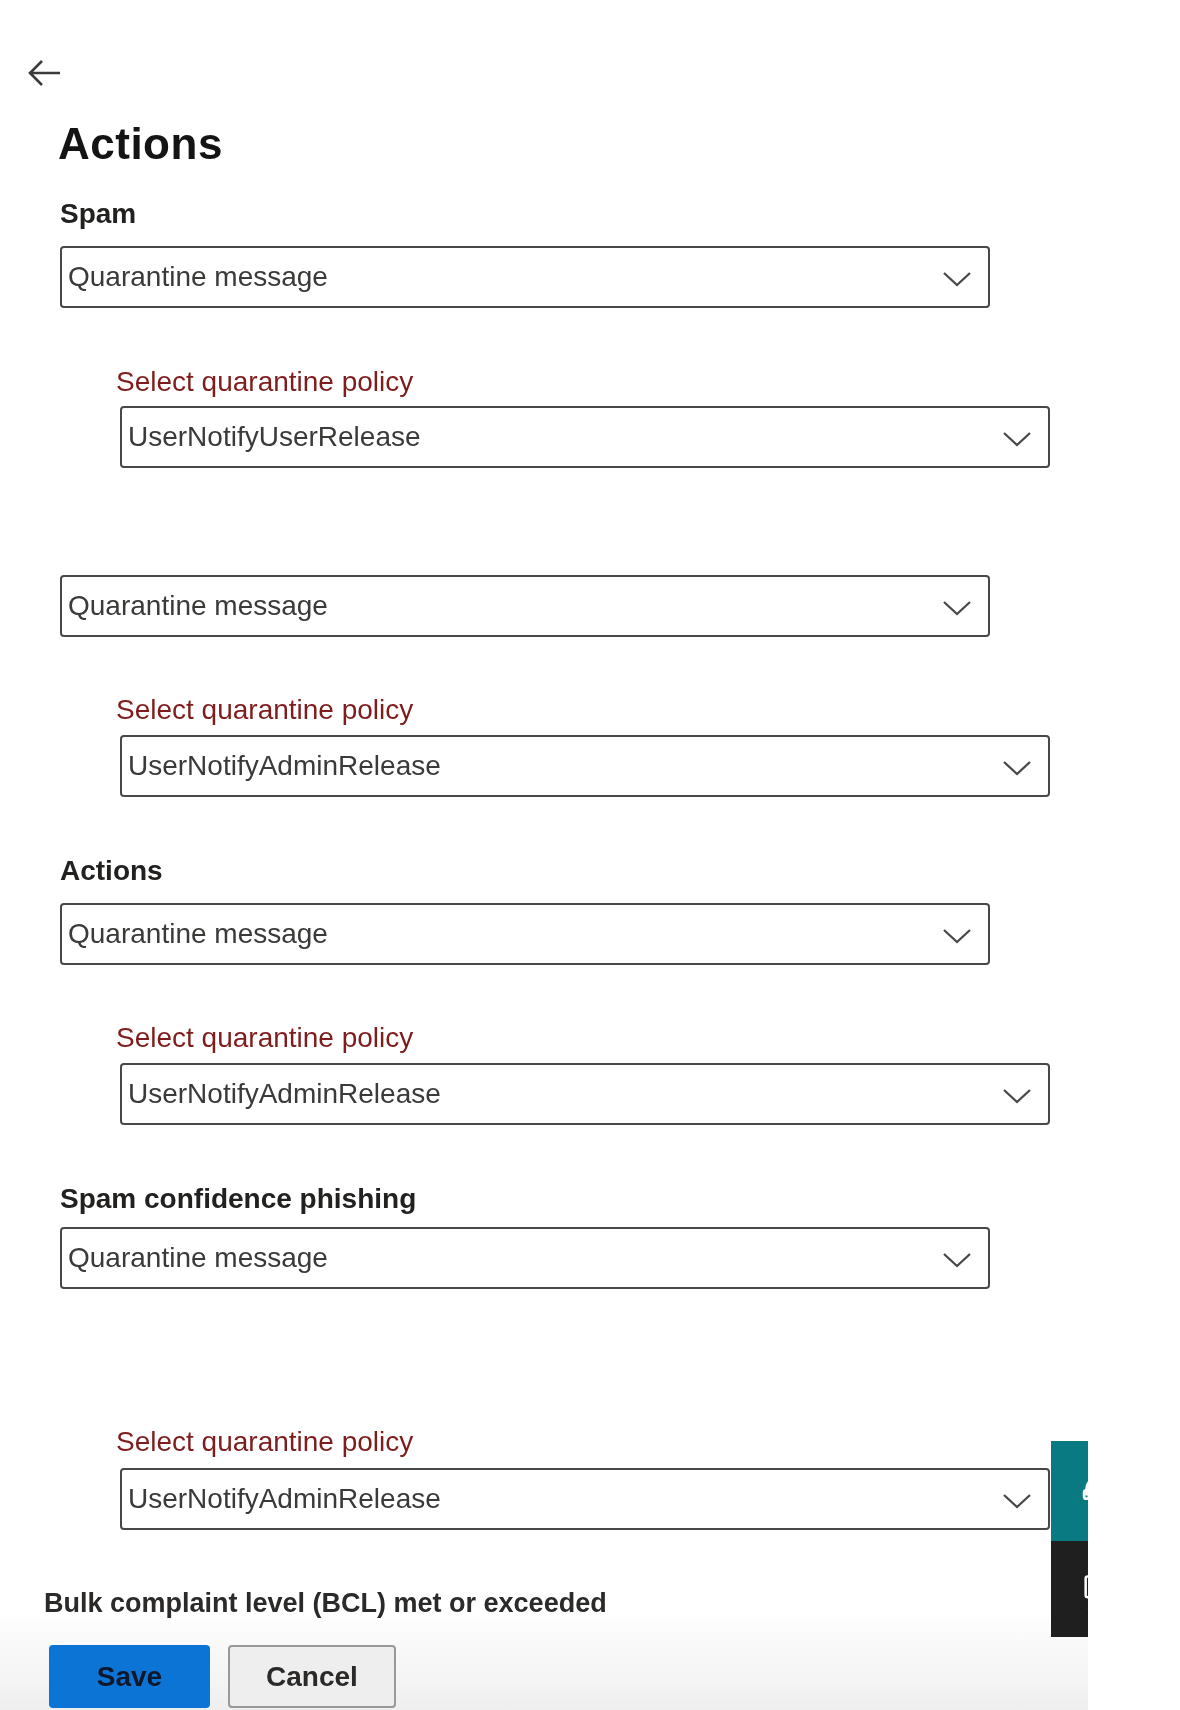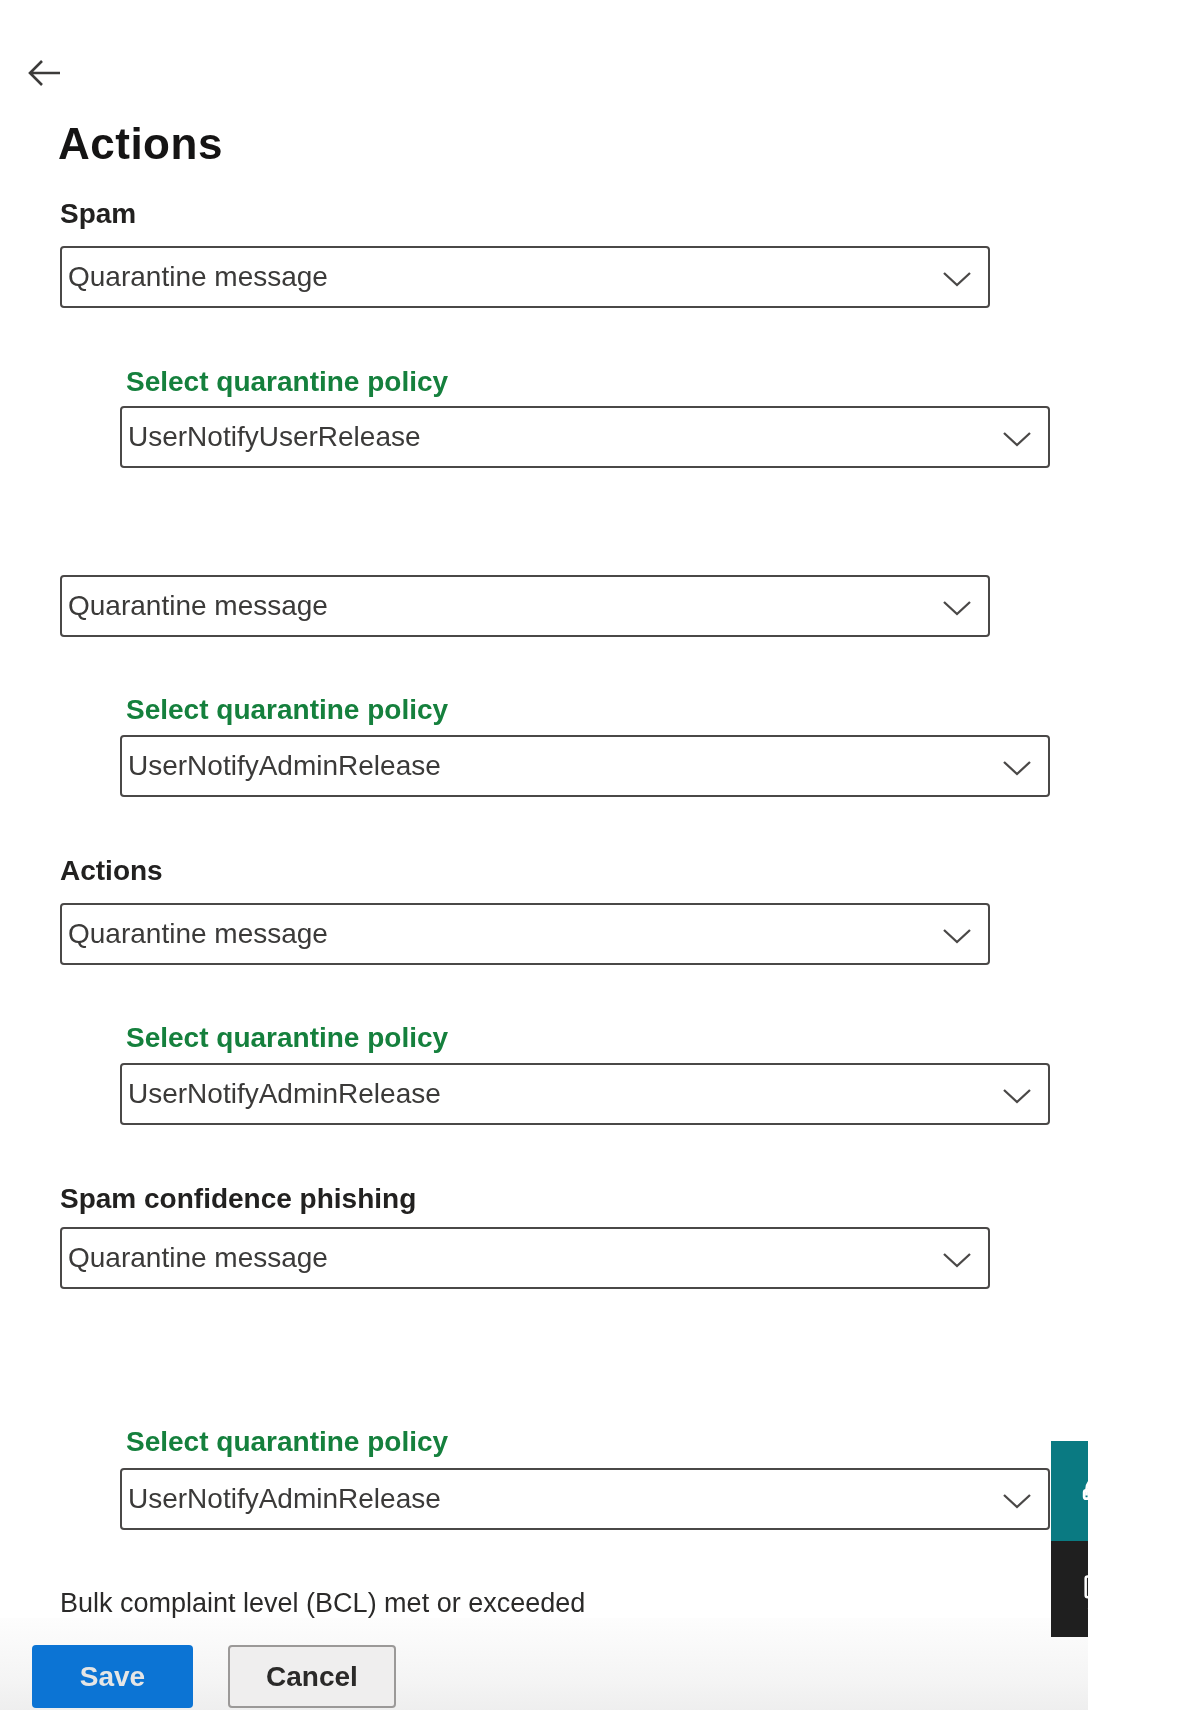--- a/index.html
+++ b/index.html
@@ -5,38 +5,38 @@
   html,body{margin:0;padding:0;background:#ffffff;}
   .canvas{
     position:relative;width:1088px;height:1710px;background:#ffffff;
     font-family:"Liberation Sans",sans-serif;overflow:hidden;margin-top:25px;
   }
   .iconbtn{position:absolute;background:none;border:none;padding:0;margin:0;cursor:pointer;line-height:0;}
   .back{left:24px;top:28px;width:40px;height:40px;}
   .close{left:1114px;top:32px;width:32px;height:32px;}
   .title{position:absolute;left:58px;top:94px;margin:0;font-size:44px;font-weight:700;color:#151414;letter-spacing:.5px;}
   .slabel{position:absolute;left:60px;font-size:28px;font-weight:700;color:#222120;line-height:34px;white-space:nowrap;}
-  .plabel{position:absolute;left:126px;font-size:28px;font-weight:700;color:#15803d;line-height:34px;white-space:nowrap;}
+  .plabel{position:absolute;left:116px;font-size:28px;font-weight:400;color:#7f1d1d;line-height:34px;white-space:nowrap;}
   .dd{
     position:absolute;height:62px;background:#fff;border:2px solid #4a4847;border-radius:4px;
     box-sizing:border-box;display:flex;align-items:center;cursor:pointer;
   }
   .dd.main{left:60px;width:930px;}
   .dd.indent{left:120px;width:930px;}
   .dd .val{font-size:28px;color:#3b3a39;padding-left:6px;white-space:nowrap;}
   .dd .chev{position:absolute;right:16px;top:23px;}
   .note{position:absolute;left:59px;top:1309px;font-size:27px;color:#3b3a39;line-height:37px;}
   .note div{white-space:nowrap;}
-  .bcl{position:absolute;left:60px;top:1563px;font-size:27px;font-weight:400;color:#2b2a29;white-space:nowrap;z-index:1;}
+  .bcl{position:absolute;left:44px;top:1563px;font-size:27px;font-weight:700;color:#2b2a29;white-space:nowrap;z-index:1;}
   .footer{
     position:absolute;left:0;top:1593px;width:1180px;height:117px;z-index:2;
     background:linear-gradient(180deg,#fdfdfd 0%,#f4f4f4 55%,#e9e9e9 100%);
   }
   .btn{position:absolute;top:27px;height:63px;border-radius:4px;font-family:inherit;font-size:28px;font-weight:700;cursor:pointer;}
-  .save{left:32px;width:161px;background:#0c74d4;color:#e5e5e5;border:none;}
+  .save{left:49px;width:161px;background:#0c74d4;color:#0f172a;border:none;}
   .cancel{left:228px;width:168px;background:#efeeee;border:2px solid #9b9998;color:#2b2a29;box-sizing:border-box;}
   .support{position:absolute;left:1051px;top:1416px;width:96px;height:100px;background:#0a7a82;border:none;z-index:3;
     display:flex;align-items:center;justify-content:center;cursor:pointer;}
   .feedback{position:absolute;left:1051px;top:1516px;width:96px;height:96px;background:#1f1f1f;border:none;z-index:3;
     display:flex;align-items:center;justify-content:center;cursor:pointer;}
   .corner{position:absolute;right:0;bottom:0;width:0;height:0;z-index:4;
     border-bottom:22px solid #5a120e;border-left:13px solid transparent;}
 </style>
 </head>
 <body>

